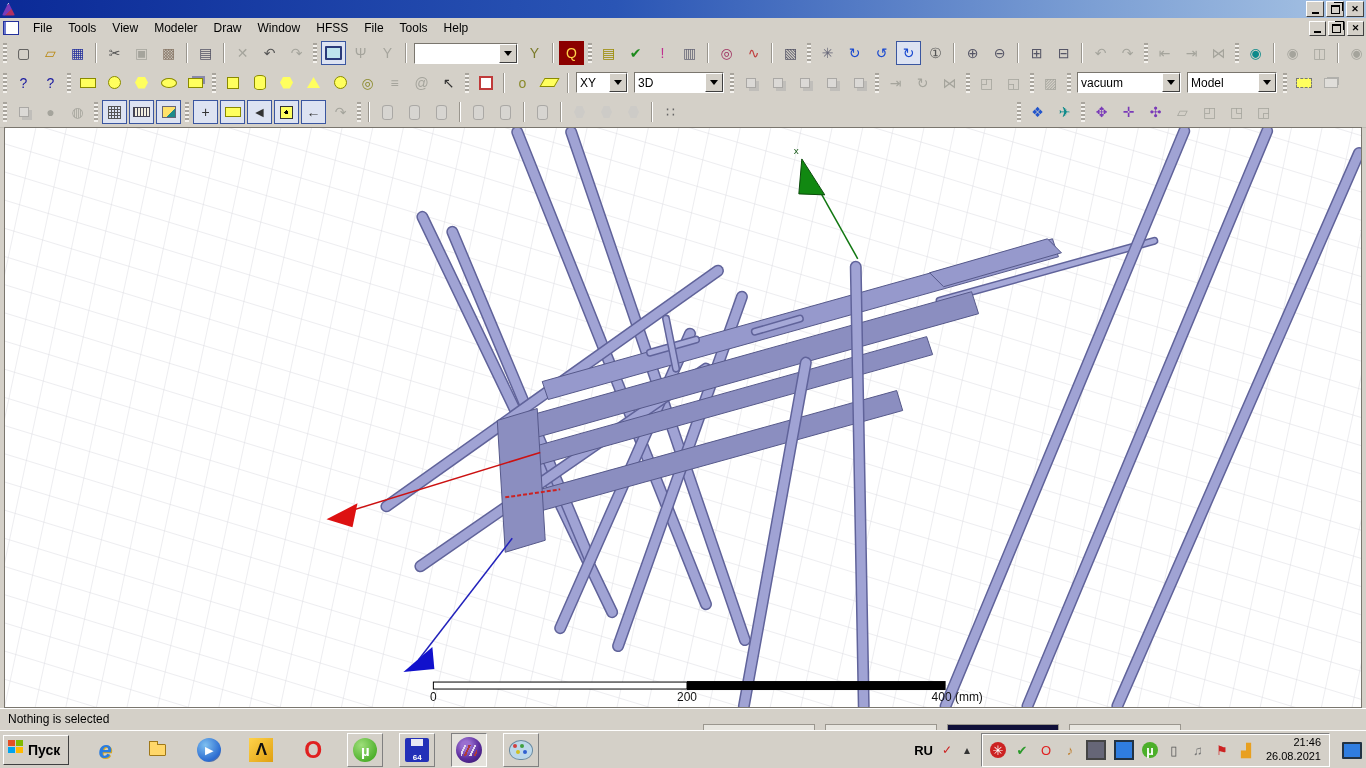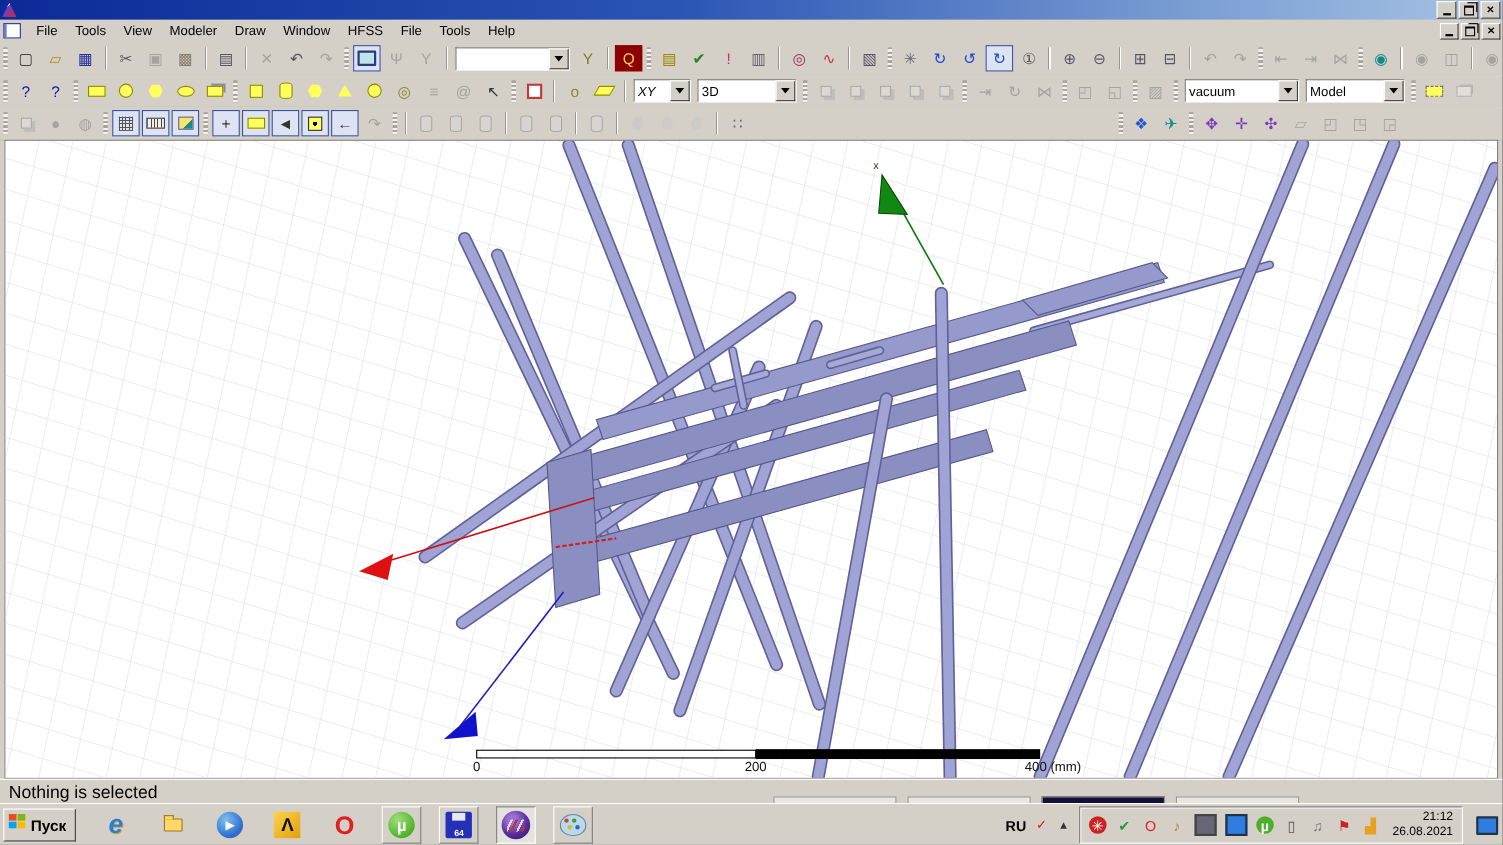--- a/index.html
+++ b/index.html
@@ -110,21 +110,21 @@
   .ro{stroke:#60639a;stroke-width:12;stroke-linecap:round;fill:none;}
   .rf{stroke:#a0a3d4;stroke-width:9;stroke-linecap:round;fill:none;}
   .ro2{stroke:#60639a;stroke-width:8;stroke-linecap:round;fill:none;}
   .rf2{stroke:#a6a9d8;stroke-width:5;stroke-linecap:round;fill:none;}
   .bar{fill:#8b8ec0;stroke:#55588a;stroke-width:1;}
   .bar2{fill:#9699cc;stroke:#55588a;stroke-width:1;}
   .svgtxt{font-family:"Liberation Sans",sans-serif;font-size:12px;fill:#111;}
   .axlbl{font-family:"Liberation Sans",sans-serif;font-size:10px;fill:#1a5c1a;}
   
   .statusbar{position:absolute;left:0;top:708px;width:1366px;height:22px;background:#d4d0c8;
-    border-top:1px solid #fff;font-size:16px;color:#000;}
+    border-top:1px solid #fff;font-size:12px;color:#000;}
   .statusbar .msg{position:absolute;left:8px;top:3px;}
   .sfield{position:absolute;top:15px;height:5px;width:110px;border:1px solid #9a968e;background:#e8e6e0;}
   .sfield.dark{background:#10103a;}
   
   .taskbar{position:absolute;left:0;top:730px;width:1366px;height:38px;background:#d4d0c8;
     border-top:1px solid #fff;display:flex;align-items:center;}
   .startbtn{height:30px;margin-left:3px;padding:0 8px 0 4px;background:#d4d0c8;border:1px solid;
     border-color:#fff #404040 #404040 #fff;display:flex;align-items:center;gap:4px;
     font-family:"Liberation Sans",sans-serif;font-size:14px;font-weight:bold;}
   .winflag{width:7px;height:6px;background:#e34f26;display:inline-block;
@@ -378,21 +378,21 @@
         <span class="cs cs-sq-red"></span>
       </div>
       <span class="tsep"></span>
       <div class="tbtn">
         <span class="g" style="color: rgb(138, 138, 42);">o</span>
       </div>
       <div class="tbtn">
         <span class="cs cs-par-y"></span>
       </div>
       <span class="tsep"></span>
-      <div class="combo" style="width: 50px; font-style: italic;">
+      <div class="combo" style="width: 50px;">
         <span class="cval">XY</span>
         <span class="carrow"></span>
       </div>
       <div class="combo" style="width: 88px;">
         <span class="cval">3D</span>
         <span class="carrow"></span>
       </div>
       <span class="grip"></span>
       <div class="tbtn disabled">
         <span class="cs cs-sq2"></span>
@@ -699,21 +699,21 @@
             <span class="ticon" style="color: rgb(192, 128, 48);">♪</span>
             <span class="ticon cs cs-monitor-dark"></span>
             <span class="ticon cs cs-monitor-blue"></span>
             <span class="ticon cs-utor-s">µ</span>
             <span class="ticon" style="color: rgb(85, 85, 85);">▯</span>
             <span class="ticon" style="color: rgb(119, 119, 119);">♫</span>
             <span class="ticon" style="color: rgb(204, 34, 34);">⚑</span>
             <span class="ticon" style="color: rgb(232, 160, 32);">▟</span>
           </span>
         <div class="clock">
-          <div>21:12</div>
+          <div>21:46</div>
           <div>26.08.2021</div>
         </div>
       </div>
       <span class="showdesk"></span>
     </div>
   </div>
 
 </div>
 
 </body></html>

